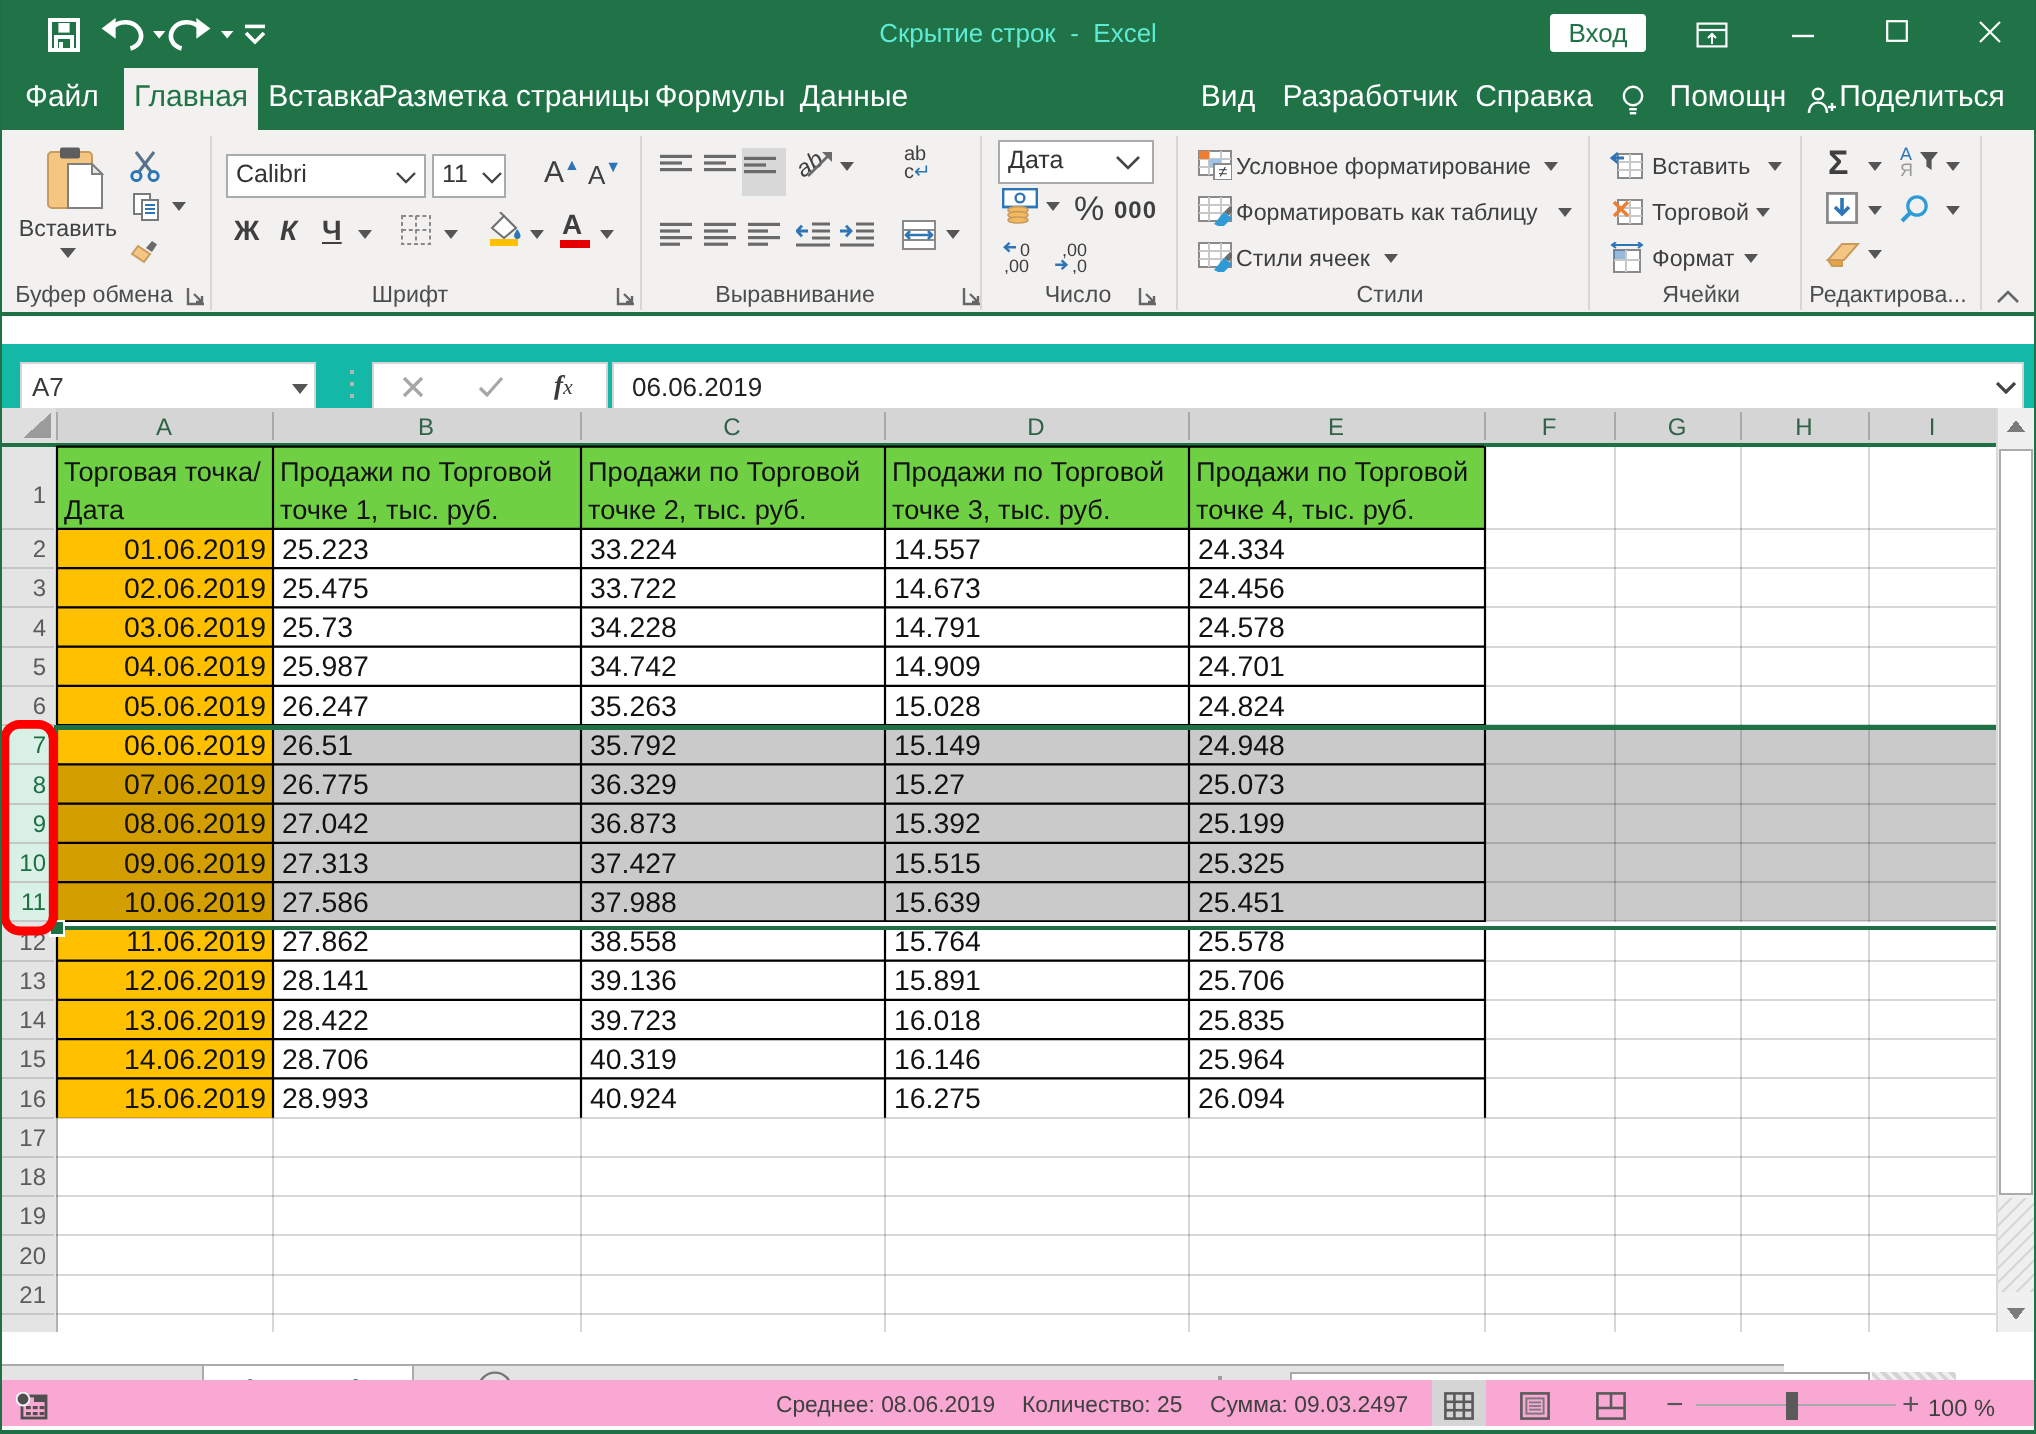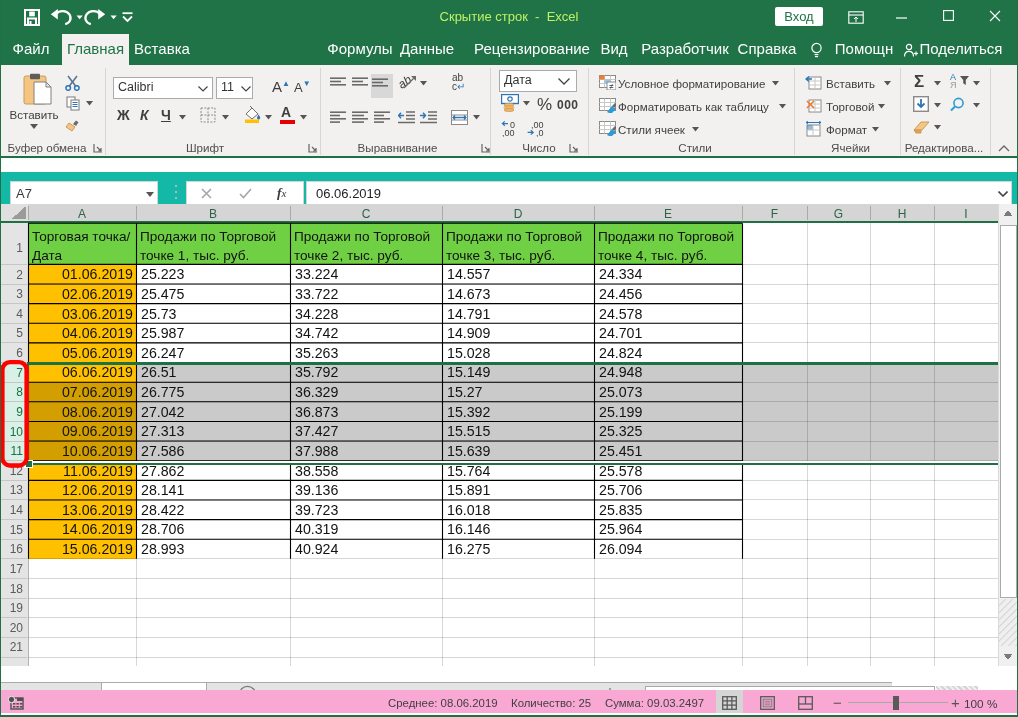--- a/index.html
+++ b/index.html
@@ -20,21 +20,21 @@
     </svg>
     <svg width="34" height="18" style="position:absolute;left:84px;top:8px" viewBox="0 0 34 18">
       <path d="M16 6 C12.5 2, 5.5 2.2, 2.6 6.4 C0 10.4, 2 15, 6.8 16.2" fill="none" stroke="#fff" stroke-width="2.3"></path>
       <polygon points="14.2,1 14.2,11.4 21.2,6.2" fill="#fff"></polygon>
       <path d="M26.5 7.5 h6.2 l-3.1 3.8 z" fill="#fff"></path>
     </svg>
     <svg width="13" height="11" style="position:absolute;left:121px;top:12px" viewBox="0 0 13 11">
       <line x1="1.5" y1="1.2" x2="11.5" y2="1.2" stroke="#fff" stroke-width="1.8"></line>
       <path d="M2 4.5 L6.5 9 L11 4.5" fill="none" stroke="#fff" stroke-width="1.8"></path>
     </svg>
-    <div style="position:absolute;left:0;top:0;width:1018px;height:34px;line-height:34px;text-align:center;color:#bef264;font-size:13px">Скрытие строк&nbsp;&nbsp;-&nbsp;&nbsp;Excel</div>
+    <div style="position:absolute;left:0;top:0;width:1018px;height:34px;line-height:34px;text-align:center;color:#5eead4;font-size:13px">Скрытие строк&nbsp;&nbsp;-&nbsp;&nbsp;Excel</div>
     <div style="position:absolute;left:775px;top:7px;width:48px;height:19px;background:#fff;color:#1F7346;font-size:13px;text-align:center;line-height:19px;border-radius:2px">Вход</div>
     <svg width="16" height="13" style="position:absolute;left:848px;top:10.5px" viewBox="0 0 16 13">
       <rect x="0.8" y="0.8" width="14.4" height="11.4" fill="none" stroke="#fff" stroke-width="1.1"></rect>
       <line x1="0.8" y1="4" x2="15.2" y2="4" stroke="#fff" stroke-width="1.1"></line>
       <path d="M8 11 V6.2 M6 8 L8 6 L10 8" fill="none" stroke="#fff" stroke-width="1"></path>
     </svg>
     <svg width="11" height="11" style="position:absolute;left:896px;top:12px" viewBox="0 0 11 11">
       <line x1="0" y1="6" x2="11" y2="6" stroke="#fff" stroke-width="1.2"></line>
     </svg>
     <svg width="11" height="11" style="position:absolute;left:943px;top:10px" viewBox="0 0 11 11">
@@ -42,23 +42,23 @@
     </svg>
     <svg width="12" height="12" style="position:absolute;left:989px;top:10px" viewBox="0 0 12 12">
       <path d="M1 1 L11 11 M11 1 L1 11" stroke="#fff" stroke-width="1.1"></path>
     </svg>
   </div>
 <div style="position:absolute;left:0;top:34px;width:1018px;height:31px;background:#1F7346;font-size:15px;color:#fff">
     <div style="position:absolute;left:62px;top:0;width:67px;height:31px;background:#F2F1F0"></div>
     <div style="position:absolute;left:31px;top:0;height:31px;line-height:30px;transform:translateX(-50%);color:#fff;white-space:nowrap">Файл</div>
     <div style="position:absolute;left:95.5px;top:0;height:31px;line-height:30px;transform:translateX(-50%);color:#1F7346;white-space:nowrap">Главная</div>
     <div style="position:absolute;left:162px;top:0;height:31px;line-height:30px;transform:translateX(-50%);color:#fff;white-space:nowrap">Вставка</div>
+    <div style="position:absolute;left:257px;top:0;height:31px;line-height:30px;transform:translateX(-50%);color:#fff;white-space:nowrap">Разметка страницы</div>
     <div style="position:absolute;left:360px;top:0;height:31px;line-height:30px;transform:translateX(-50%);color:#fff;white-space:nowrap">Формулы</div>
     <div style="position:absolute;left:427px;top:0;height:31px;line-height:30px;transform:translateX(-50%);color:#fff;white-space:nowrap">Данные</div>
-    <div style="position:absolute;left:532px;top:0;height:31px;line-height:30px;transform:translateX(-50%);color:#fff;white-space:nowrap">Рецензирование</div>
     <div style="position:absolute;left:614px;top:0;height:31px;line-height:30px;transform:translateX(-50%);color:#fff;white-space:nowrap">Вид</div>
     <div style="position:absolute;left:685px;top:0;height:31px;line-height:30px;transform:translateX(-50%);color:#fff;white-space:nowrap">Разработчик</div>
     <div style="position:absolute;left:767px;top:0;height:31px;line-height:30px;transform:translateX(-50%);color:#fff;white-space:nowrap">Справка</div>
     <div style="position:absolute;left:864px;top:0;height:31px;line-height:30px;transform:translateX(-50%);color:#fff;white-space:nowrap">Помощн</div>
     <div style="position:absolute;left:961px;top:0;height:31px;line-height:30px;transform:translateX(-50%);color:#fff;white-space:nowrap">Поделиться</div>
     <svg width="13" height="17" style="position:absolute;left:810px;top:8px" viewBox="0 0 13 17">
       <circle cx="6.5" cy="6" r="4.6" fill="none" stroke="#fff" stroke-width="1.2"></circle>
       <line x1="4.6" y1="12.6" x2="8.4" y2="12.6" stroke="#fff" stroke-width="1.2"></line>
       <line x1="4.9" y1="14.6" x2="8.1" y2="14.6" stroke="#fff" stroke-width="1.2"></line>
     </svg>

